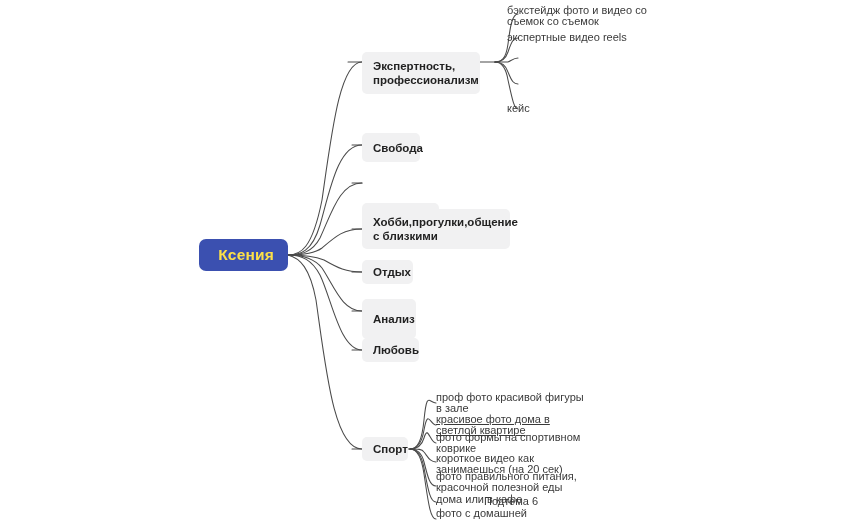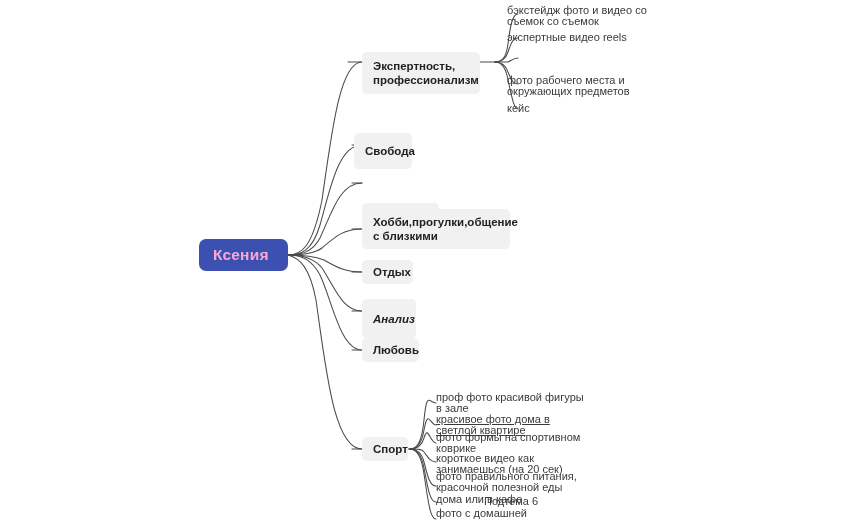--- a/index.html
+++ b/index.html
@@ -29,27 +29,27 @@
     pointer-events: none;
   }
   .node {
     position: absolute;
     box-sizing: border-box;
     display: flex;
     align-items: center;
   }
   .root-node {
     background: #3b50b0;
-    color: #f9a8d4;
+    color: #fde047;
     border-radius: 7px;
     font-size: 15.5px;
     font-weight: bold;
     letter-spacing: 0.2px;
     padding: 0 14px;
-    justify-content: flex-start;
+    justify-content: flex-end;
   }
   .branch-node {
     background: #f1f1f2;
     color: #222222;
     border-radius: 5px;
     font-size: 11.5px;
     font-weight: bold;
     line-height: 14px;
     padding: 6px 11px;
   }
@@ -116,44 +116,41 @@
   <div class="node branch-node" style="left:362px; top:41px; width:118px; height:42px;margin-top:11px;">
     <span>Экспертность, профессионализм</span>
   </div>
 
   <div class="node leaf-node" style="left:507px; top:5px; width:145px; height:22px;">
     <span>бэкстейдж фото и видео со съемок со съемок</span>
   </div>
   <div class="node leaf-node" style="left:507px; top:32px; width:145px; height:12px;text-align:right;">
     <span>экспертные видео reels</span>
   </div>
-  <div class="node leaf-node" style="left:507px; top:75px; width:145px; height:22px;">
-    <span>фото рабочего места и окружающих предметов</span>
-  </div>
   <div class="node leaf-node" style="left:507px; top:103px; width:145px; height:12px;">
     <span>кейс</span>
   </div>
 
-  <div class="node branch-node" style="left:354px; top:133px; width:58px; height:36px;">
+  <div class="node branch-node" style="left:362px; top:133px; width:58px; height:29px;">
     <span>Свобода</span>
   </div>
 
   <div class="node branch-node" style="left:362px; top:171px; width:77px; height:24px;margin-top:32px;">
     <span>Достижения</span>
   </div>
 
   <div class="node branch-node" style="left:362px; top:209px; width:148px; height:40px;">
     <span>Хобби,прогулки,общение с близкими</span>
   </div>
 
   <div class="node branch-node" style="left:362px; top:260px; width:51px; height:24px;">
     <span>Отдых</span>
   </div>
 
-  <div class="node branch-node" style="left:362px; top:299px; width:54px; height:40px;font-style:italic;">
+  <div class="node branch-node" style="left:362px; top:299px; width:54px; height:40px;">
     <span>Анализ</span>
   </div>
 
   <div class="node branch-node" style="left:362px; top:338px; width:57px; height:24px;">
     <span>Любовь</span>
   </div>
 
   <div class="node branch-node" style="left:362px; top:437px; width:46px; height:24px;">
     <span>Спорт</span>
   </div>

